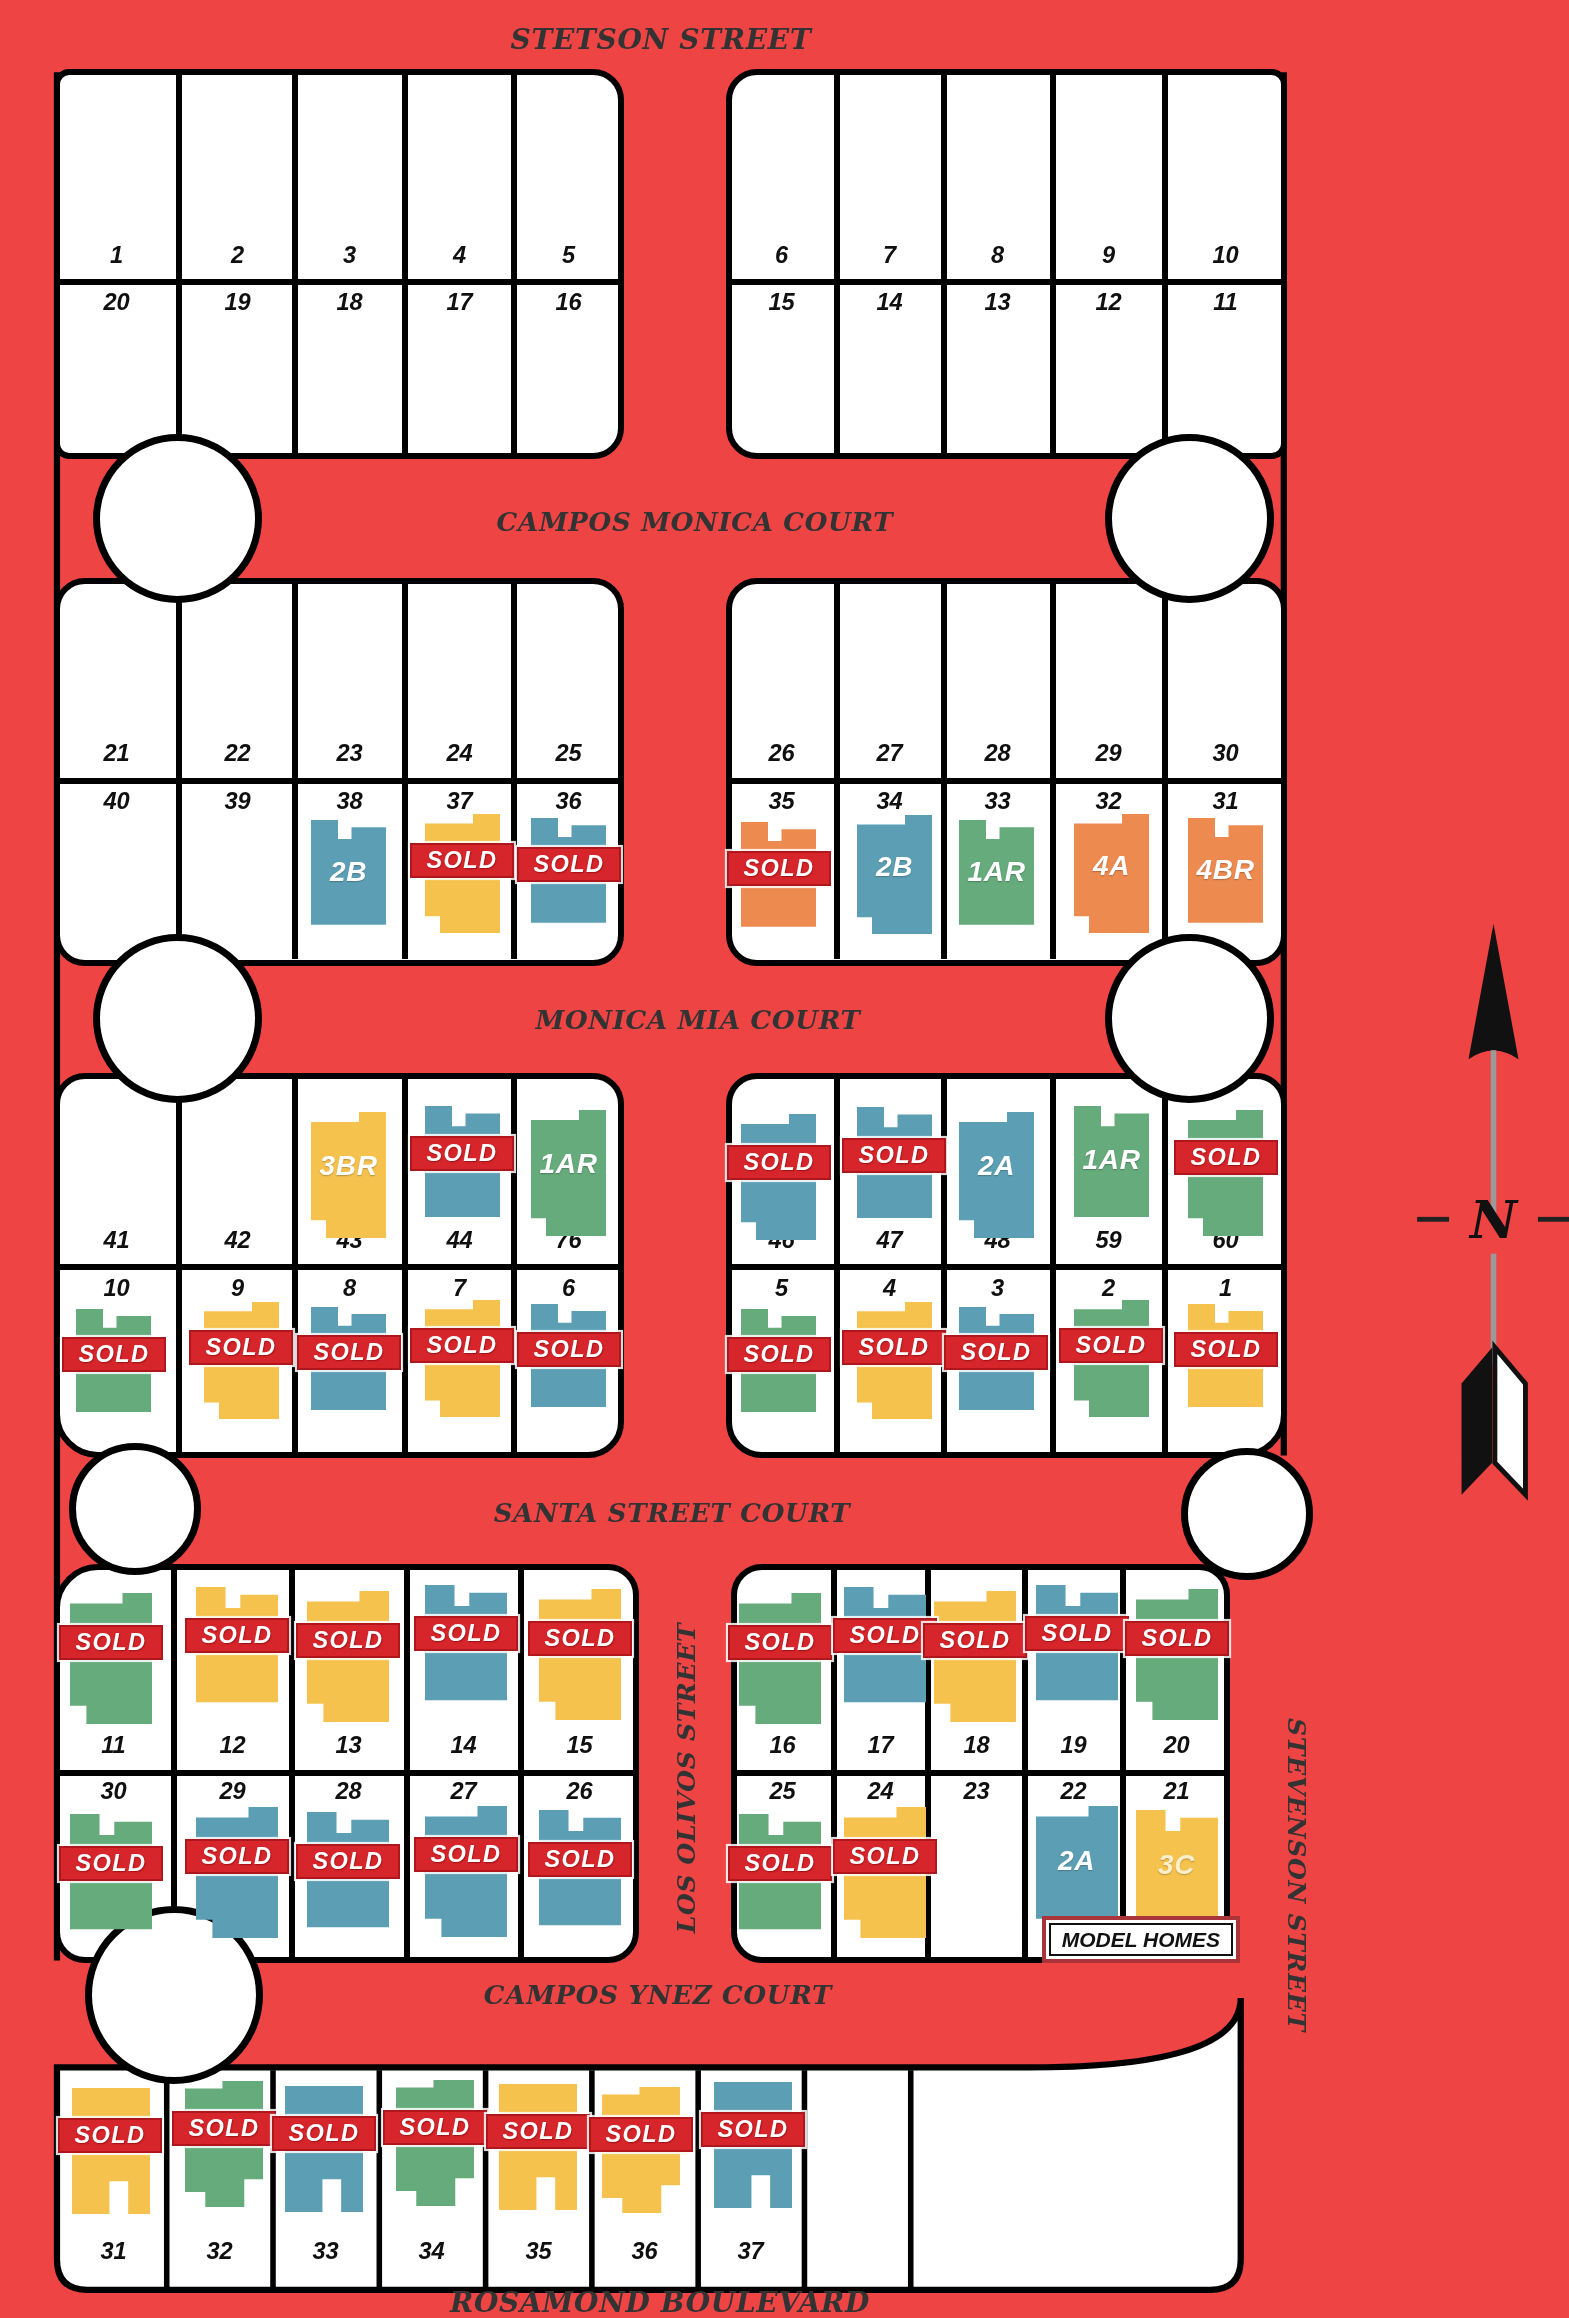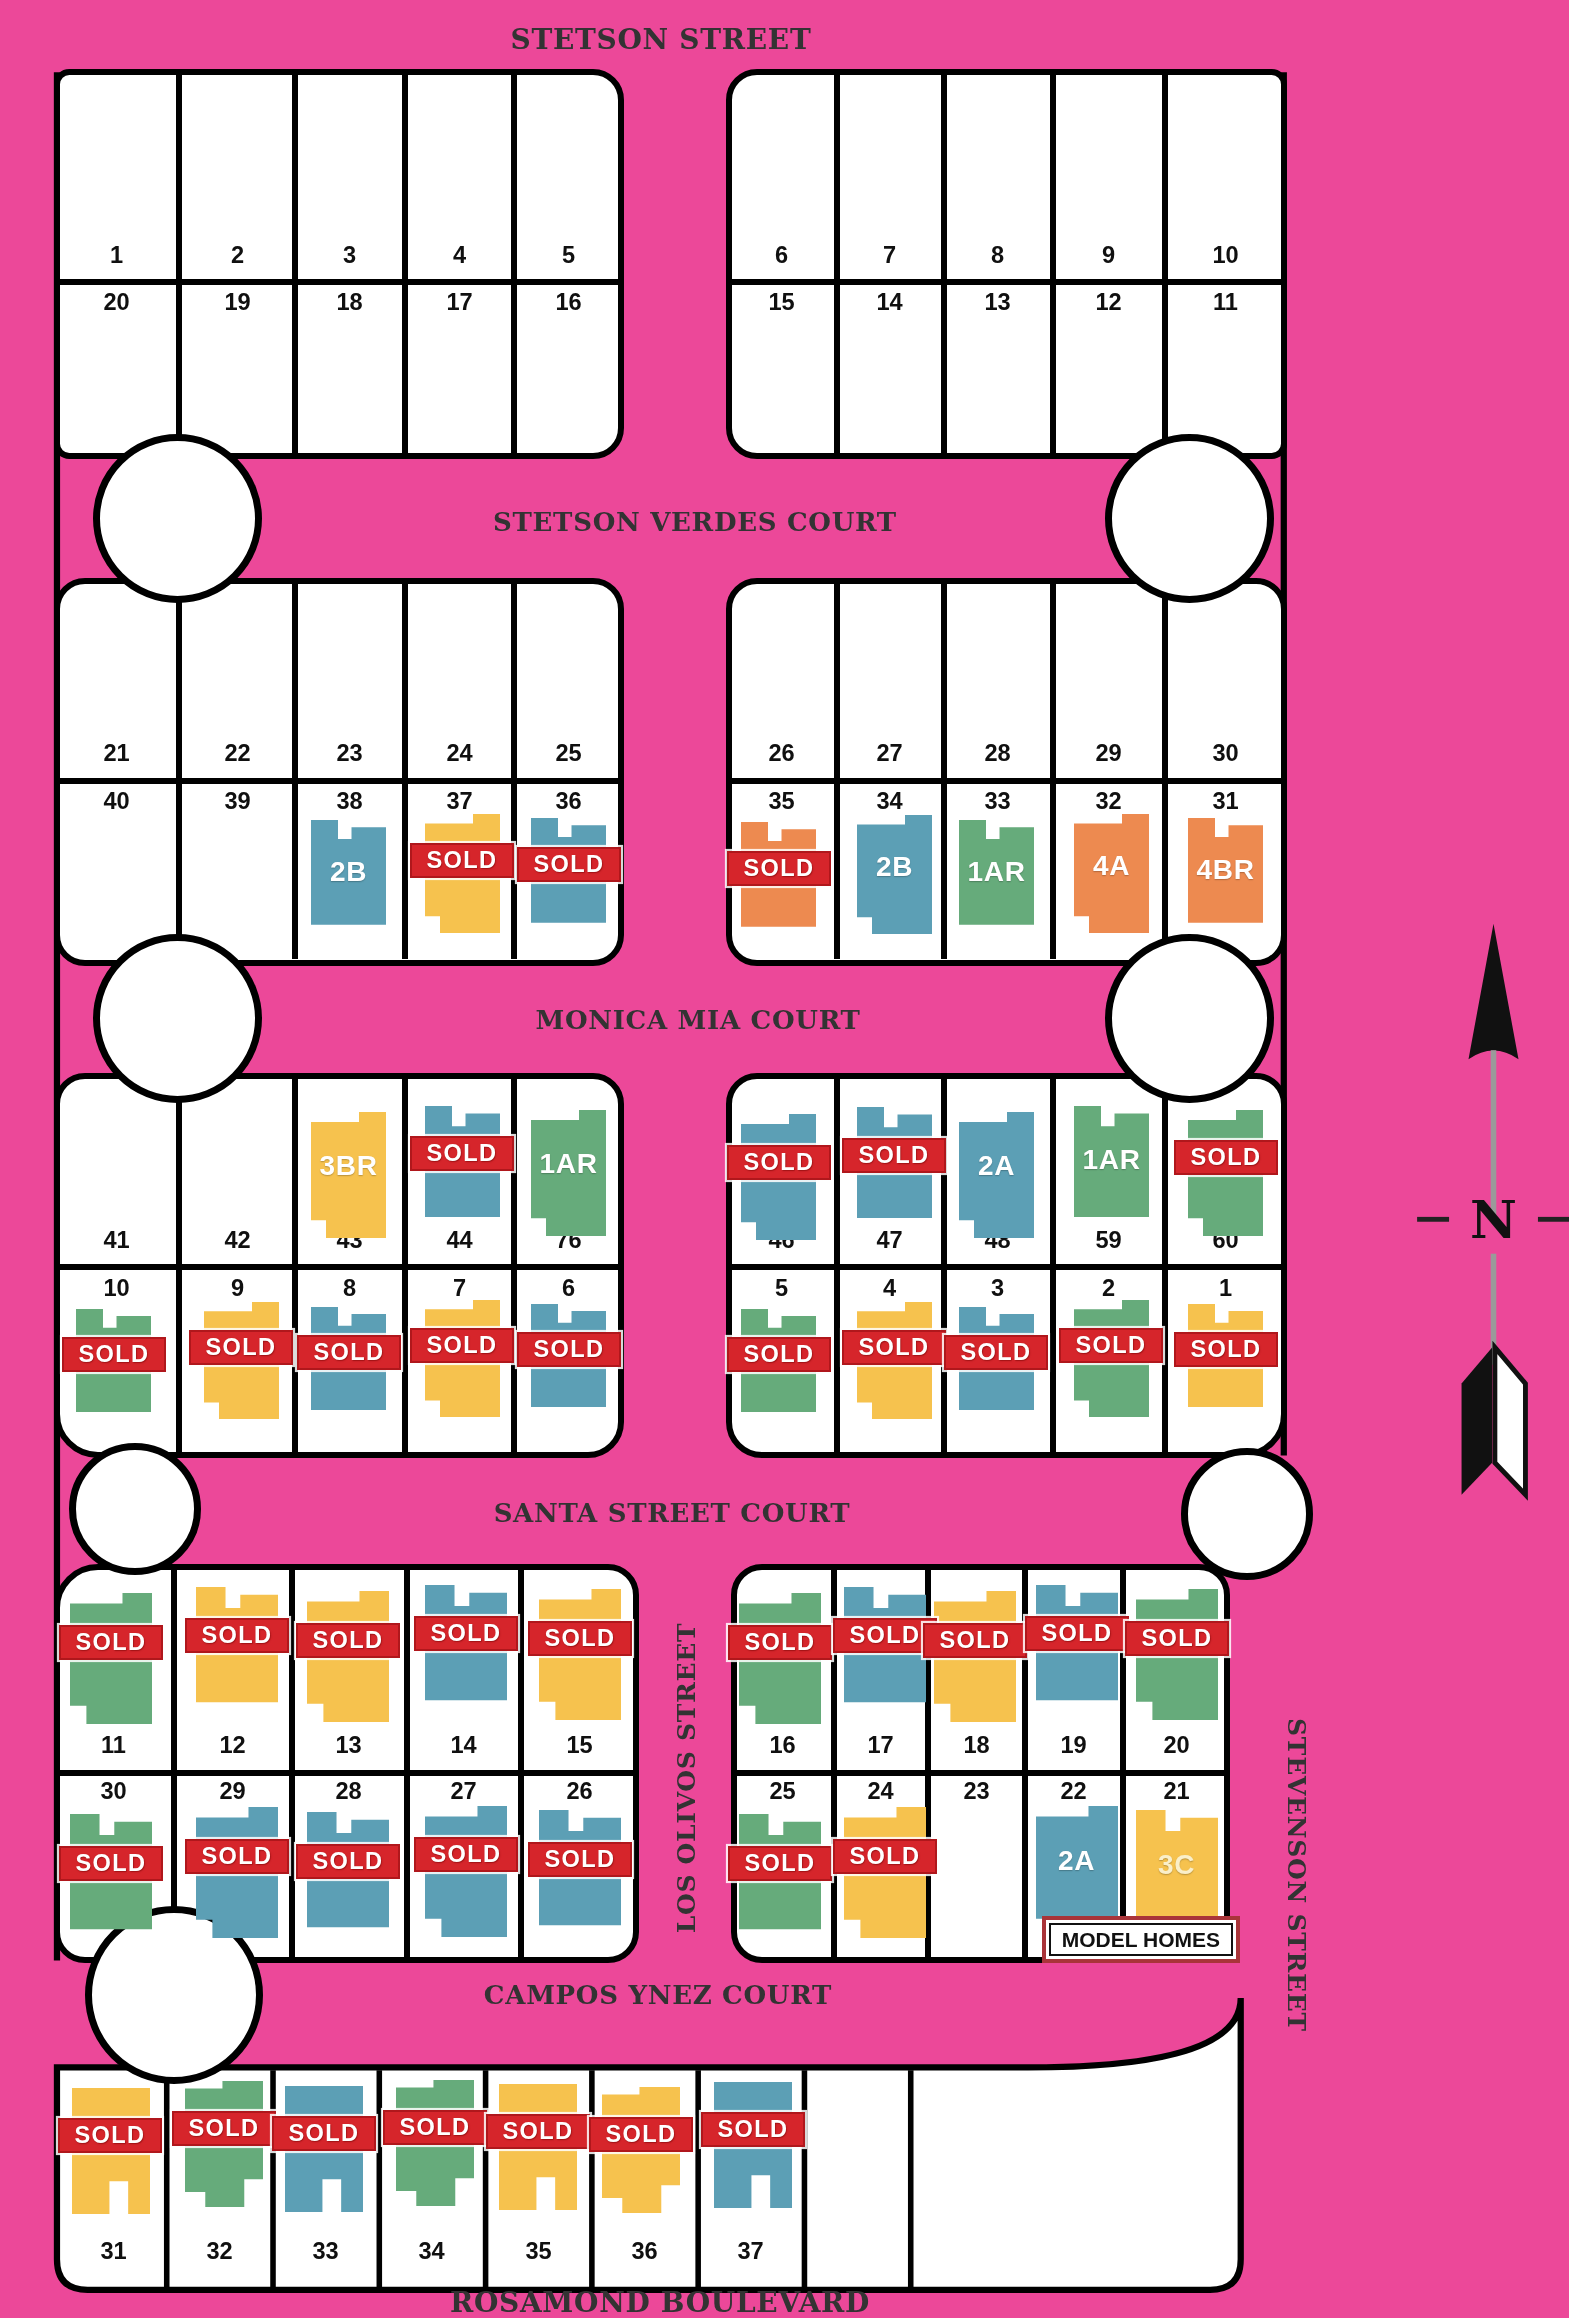--- a/index.html
+++ b/index.html
@@ -1,17 +1,17 @@
 <!DOCTYPE html>
 <html style="font-size:11px"><head>
 <meta charset="utf-8">
 <style>
   html,body{margin:0;padding:0;background:#fff;}
-  #map{position:relative;width:1570px;height:2319px;background:#ec4899;overflow:hidden;
-       font-family:"Liberation Sans", sans-serif;}
+  #map{position:relative;width:1570px;height:2319px;background:#ef4444;overflow:hidden;
+       font-family:"Liberation Sans", sans-serif;font-style:italic;}
   svg.roads{position:absolute;left:0;top:0;z-index:0;}
   .block{position:absolute;background:#fff;border:6.3px solid #000;box-sizing:border-box;z-index:1;}
   .vline{position:absolute;width:5.6px;background:#000;z-index:2;}
   .hline{position:absolute;height:6.3px;background:#000;z-index:2;}
   .bulb{position:absolute;background:#fff;border:7px solid #000;border-radius:50%;box-sizing:border-box;z-index:3;}
   .lotnum{position:absolute;z-index:4;text-align:center;font-weight:bold;font-size:23.6px;color:#101010;}
   .house{position:absolute;z-index:4;}
   .c-blue{background:#5C9FB5;}
   .c-yellow{background:#F6C24E;}
   .c-green{background:#66AB7B;}
@@ -51,21 +51,21 @@
       <line x1="546" y1="2980" x2="546" y2="3292"></line>
       <line x1="699" y1="2980" x2="699" y2="3292"></line>
       <line x1="852" y1="2980" x2="852" y2="3292"></line>
       <line x1="1005" y1="2980" x2="1005" y2="3292"></line>
       <line x1="1158" y1="2980" x2="1158" y2="3292"></line>
       <line x1="1311" y1="2980" x2="1311" y2="3292"></line>
     </g>
   </svg>
 
   <div class="street" style="left:661px;top:39px;font-size:28px;">STETSON STREET</div>
-  <div class="street" style="left:695px;top:522px;">STETSON VERDES COURT</div>
+  <div class="street" style="left:695px;top:522px;">CAMPOS MONICA COURT</div>
   <div class="street" style="left:698px;top:1020px;">MONICA MIA COURT</div>
   <div class="street" style="left:672px;top:1513px;">SANTA STREET COURT</div>
   <div class="street vert-up" style="left:686px;top:1778px;font-size:25px;">LOS OLIVOS STREET</div>
   <div class="street vert-down" style="left:1296px;top:1875px;font-size:25px;">STEVENSON STREET</div>
   <div class="street" style="left:658px;top:1995px;">CAMPOS YNEZ COURT</div>
   <div class="street" style="left:660px;top:2302px;font-size:28px;text-align:center;">ROSAMOND BOULEVARD</div>
 
   <div id="model-homes">
     <div class="inner">MODEL HOMES</div>
   </div>

